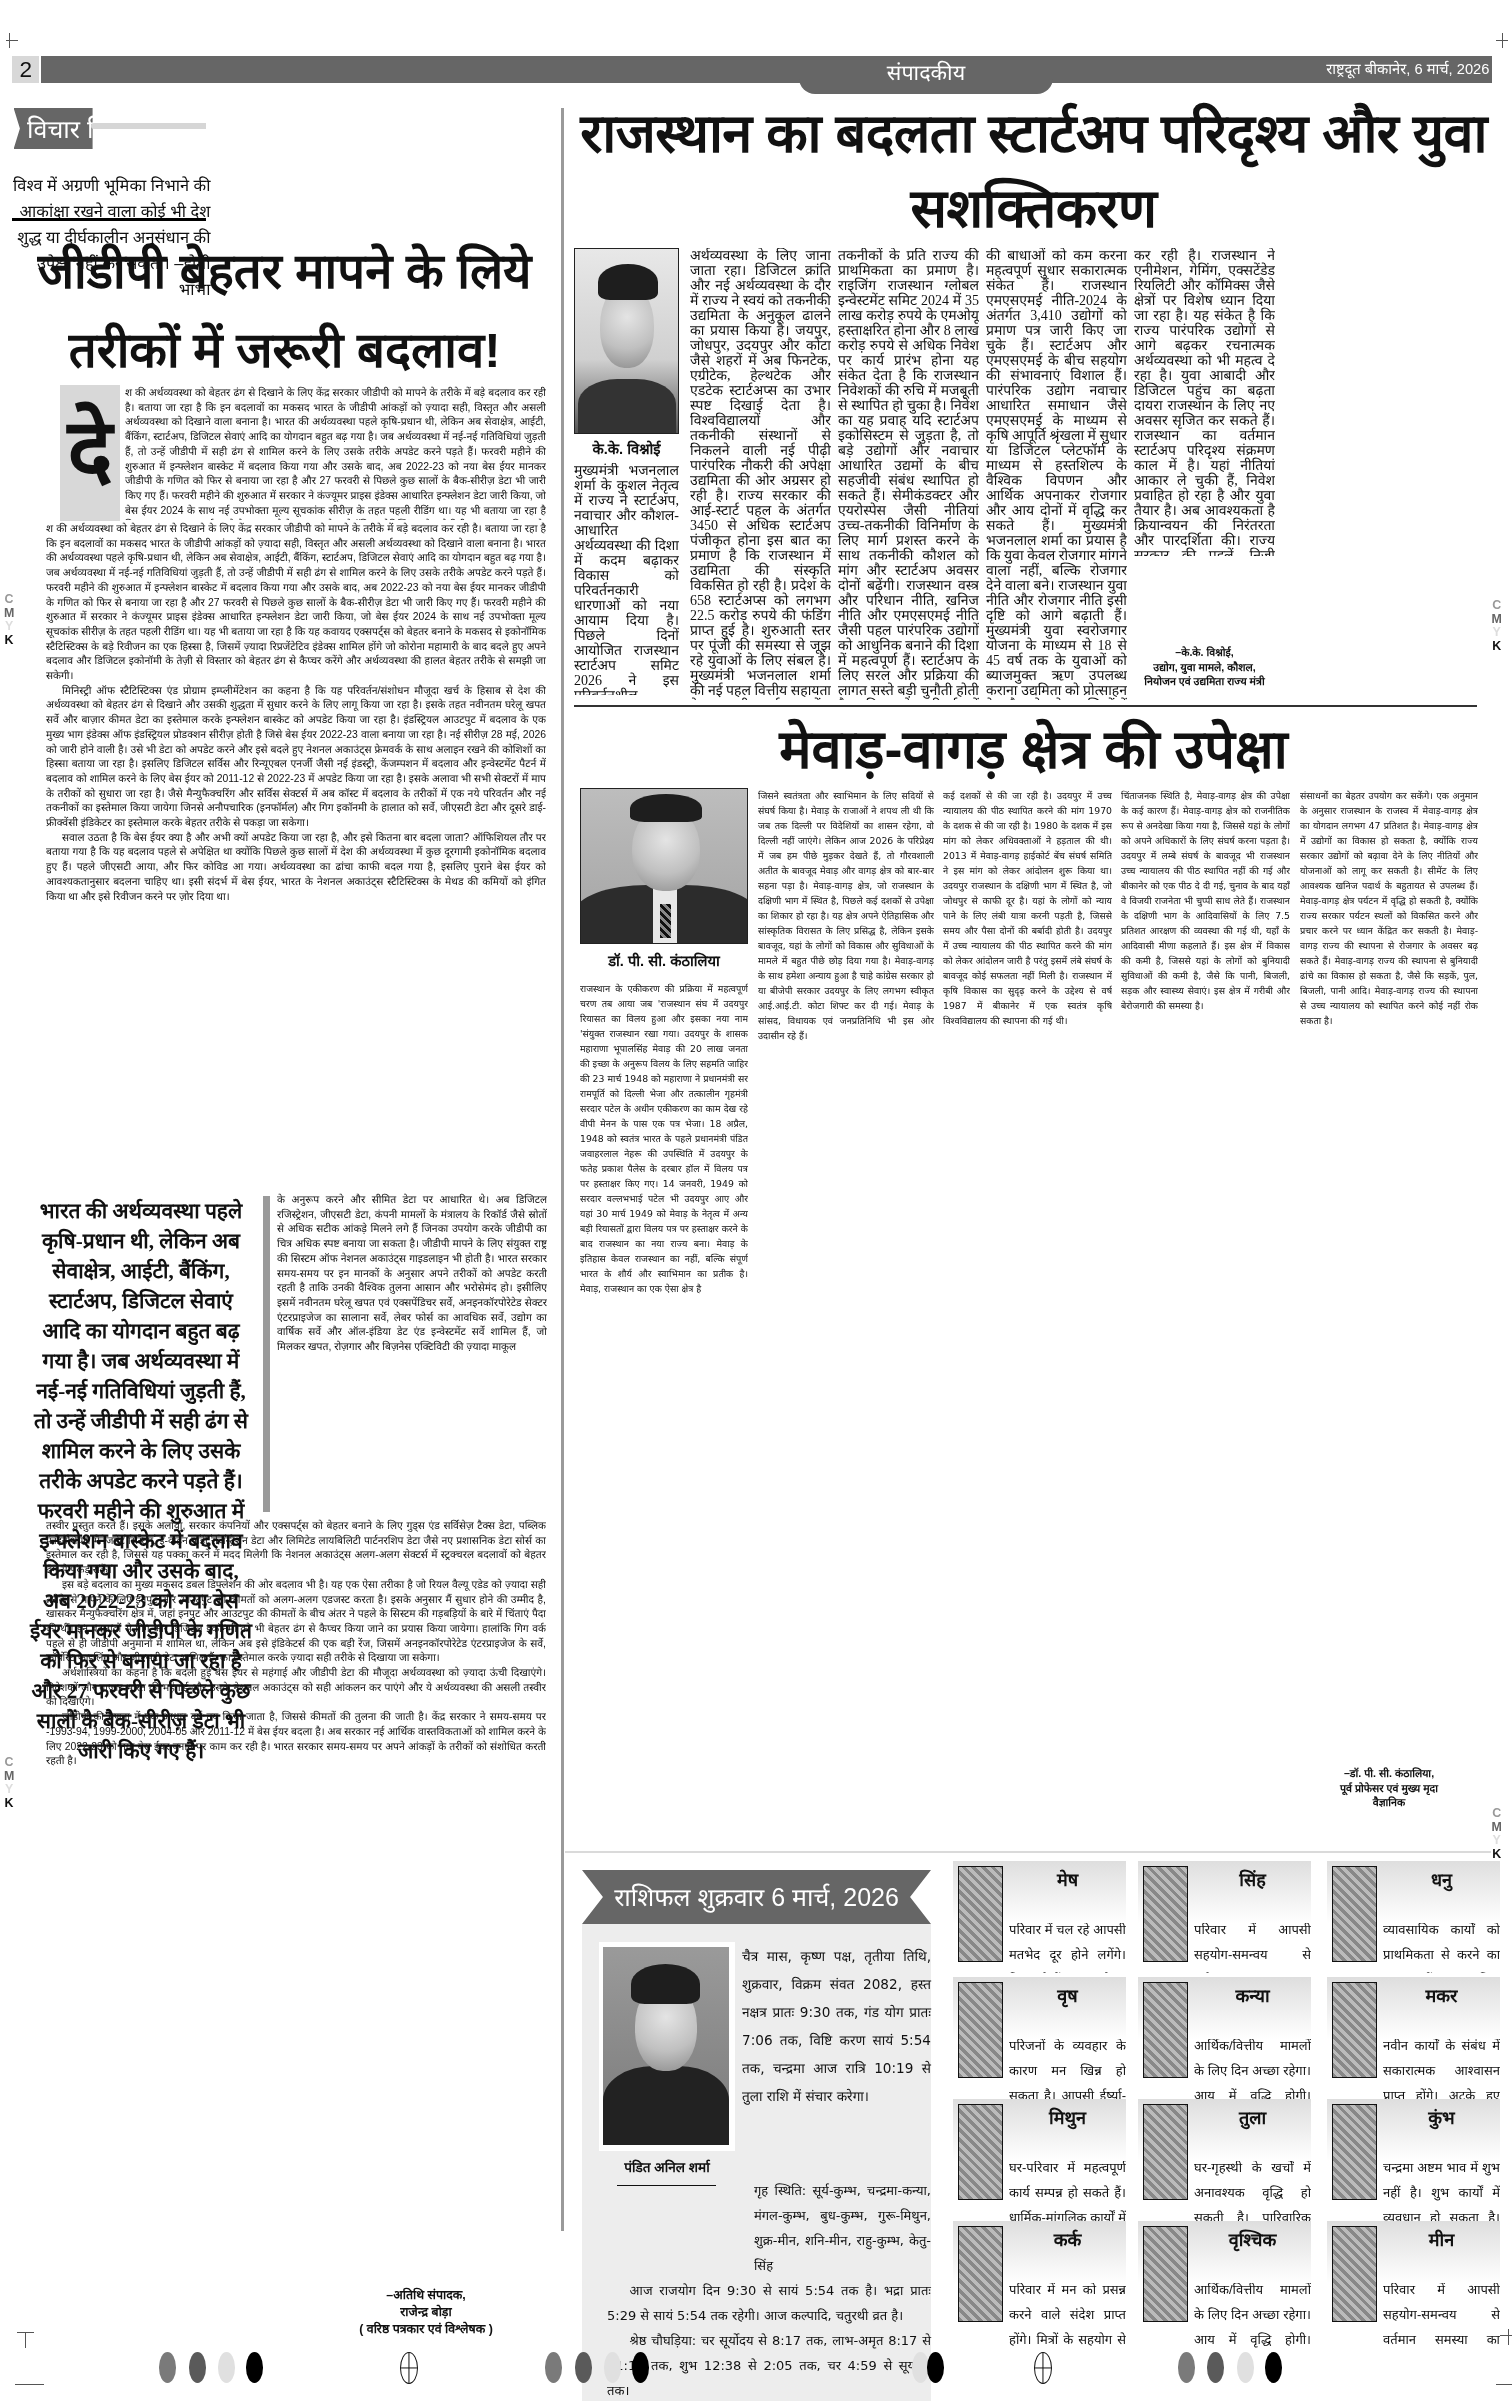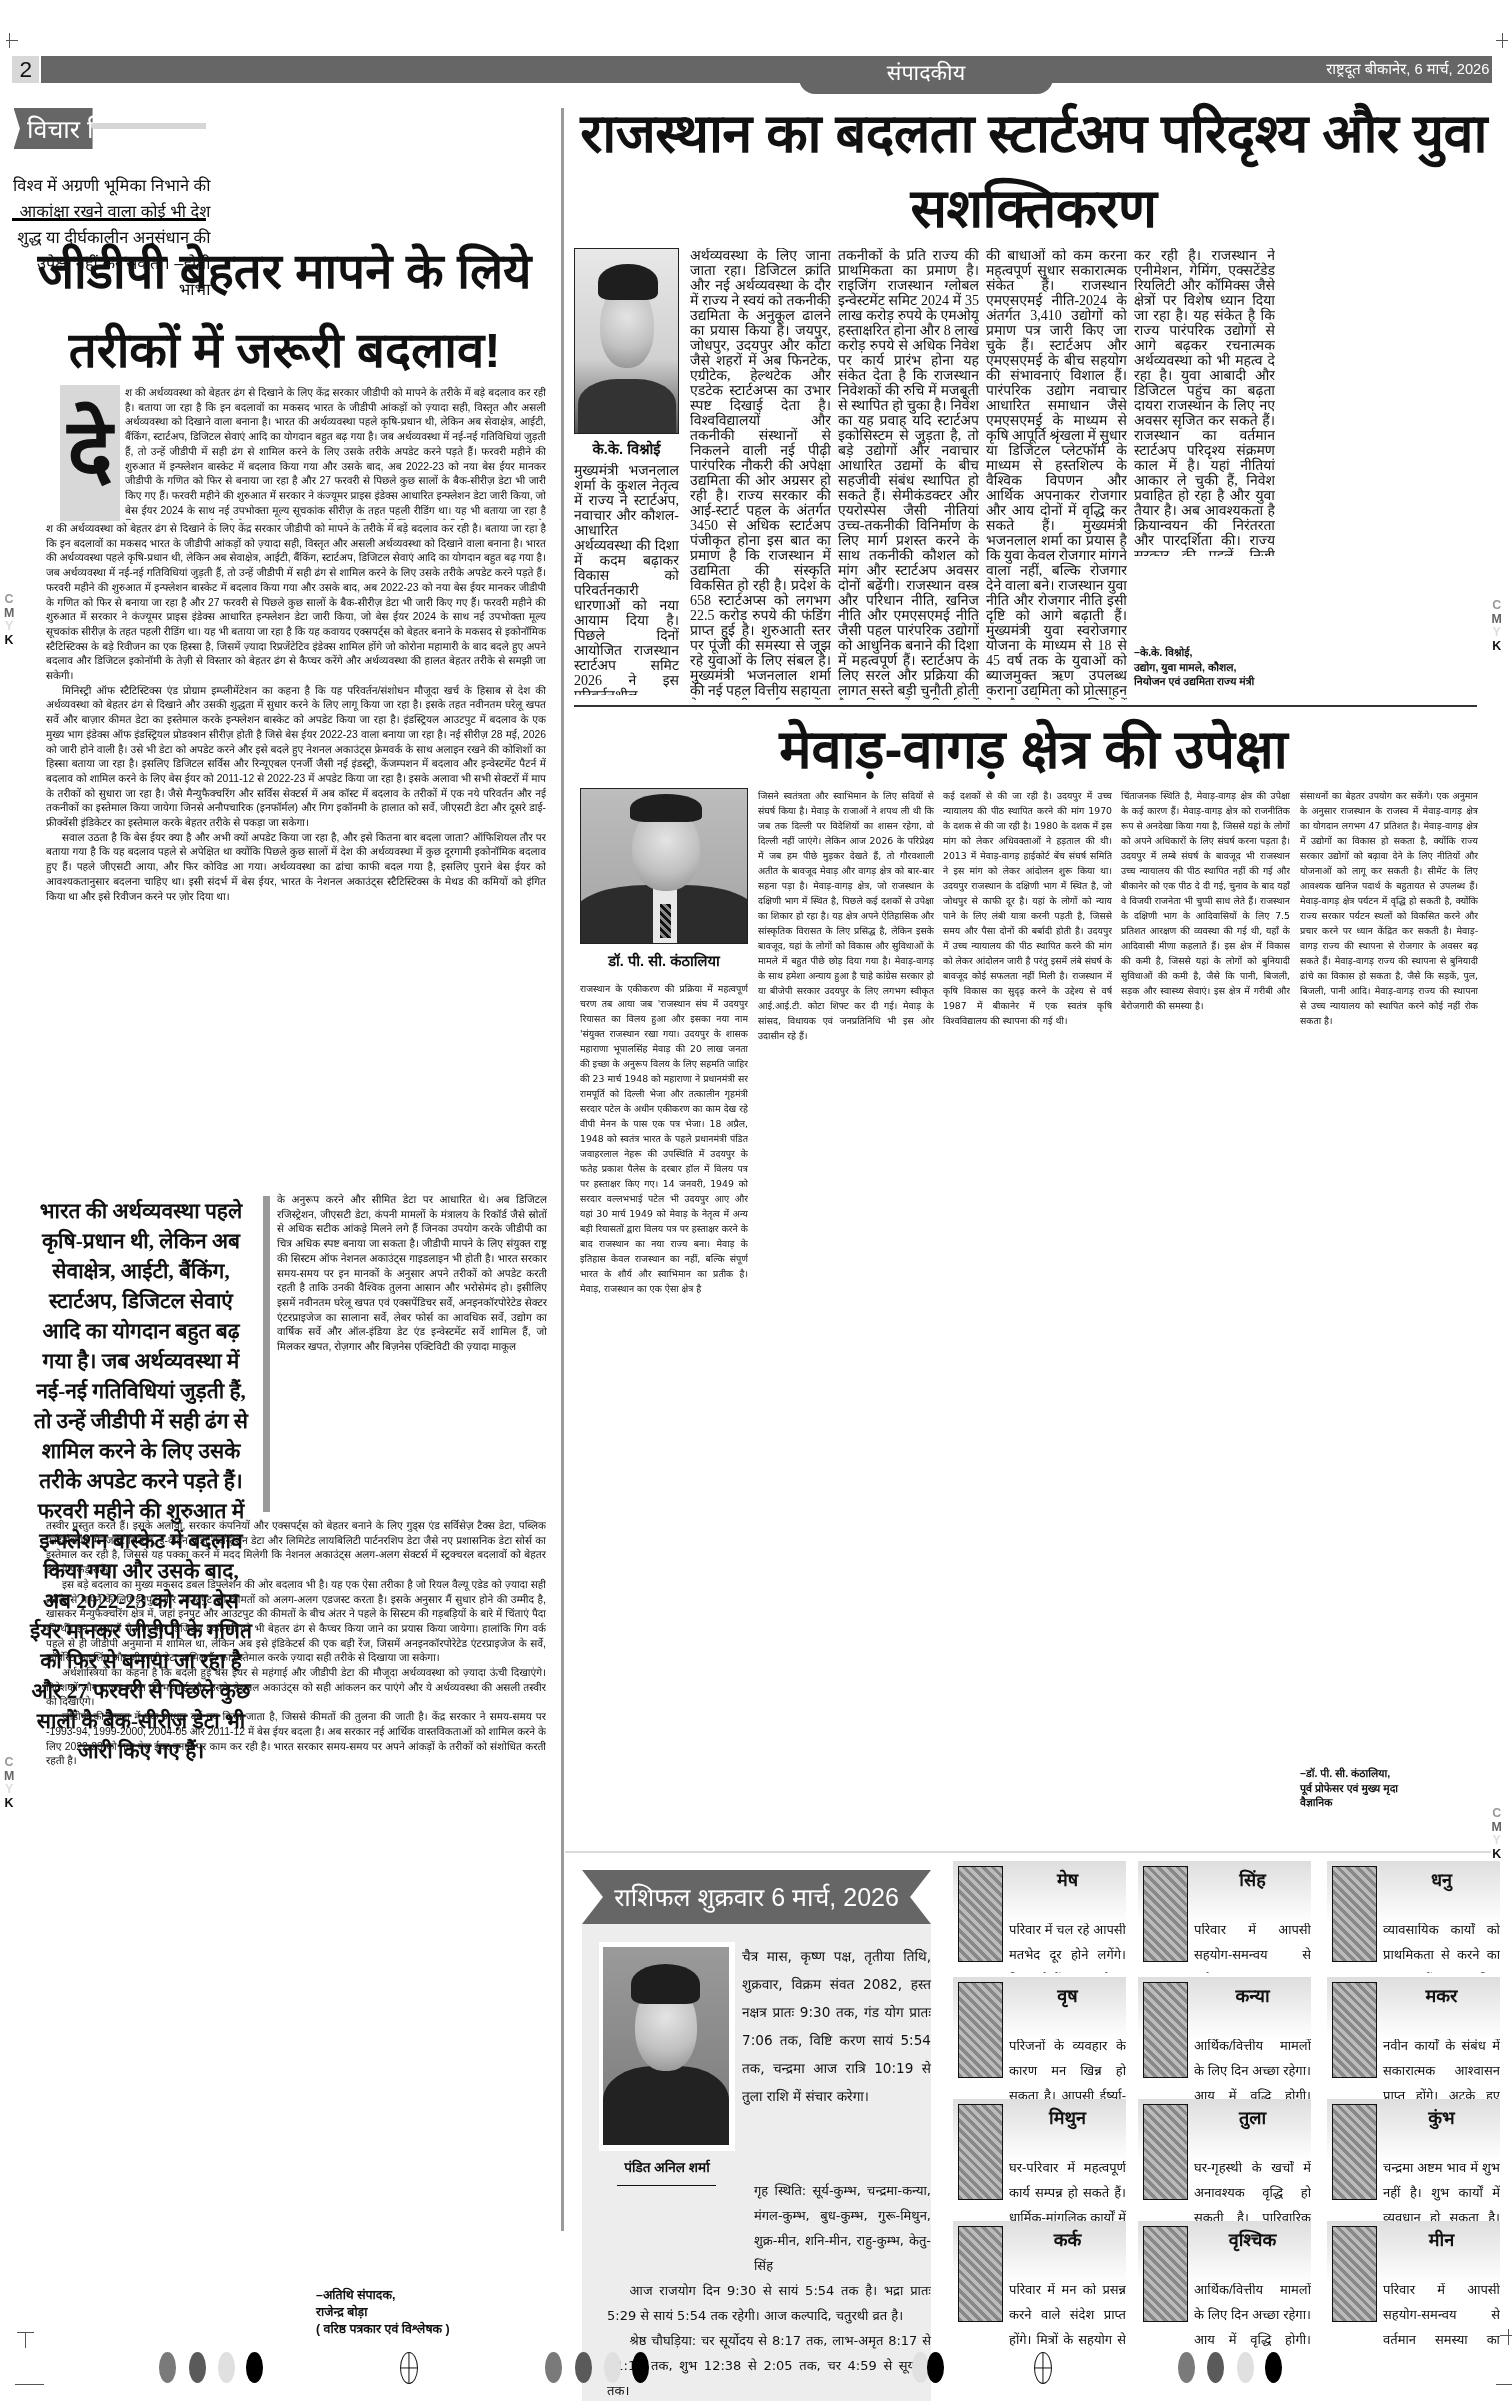--- a/index.html
+++ b/index.html
@@ -19,21 +19,21 @@
 
   
   .vdiv { position: absolute; background: #9a9a9a; width: 3.4px; }
   .dropcap { position: absolute; left: 60px; top: 385px; width: 60px; height: 136px; background: #d8d8d8;
              font-size: 85px; font-weight: 700; text-align: center; line-height: 130px; }
   .l-body { position: absolute; font-size: 10.4px; line-height: 14.7px; text-align: justify; color: #111; }
   .l-body p { text-indent: 16px; margin-bottom: 0; }
   .pullquote { position: absolute; left: 28px; top: 1196px; width: 226px; font-size: 21px; font-weight: 700;
                line-height: 30px; text-align: center; font-family: Liberation Serif, serif; }
   .pq-bar { position: absolute; left: 263px; top: 1196px; width: 6.8px; height: 316px; background: #9a9a9a; }
-  .sig { position: absolute; font-weight: 700; text-align: left; line-height: 17px; }
+  .sig { position: absolute; font-weight: 700; text-align: center; line-height: 17px; }
 
   
   .r-headline { position: absolute; left: 576px; top: 96px; width: 915px; font-size: 54px; font-weight: 700;
                 line-height: 75px; text-align: center; letter-spacing: -0.6px; }
   .photo { position: absolute; background: linear-gradient(180deg, #c9c9c9 0%, #aaa 40%, #555 100%); border: 1.1px solid #222; overflow: hidden; }
   .photo .face { position: absolute; border-radius: 50% 50% 45% 45%; background: radial-gradient(circle at 50% 40%, #e4e4e4 0%, #c0c0c0 55%, #8a8a8a 100%); }
   .photo .hair { position: absolute; border-radius: 50% 50% 20% 20%; background: #1e1e1e; }
   .photo .body { position: absolute; border-radius: 40% 40% 0 0; background: #2a2a2a; }
   .caption { position: absolute; text-align: center; font-size: 14.7px; font-weight: 700; }
   .col-text { position: absolute; font-size: 14px; line-height: 15px; text-align: justify; color: #111; font-family: Liberation Serif, serif; }

